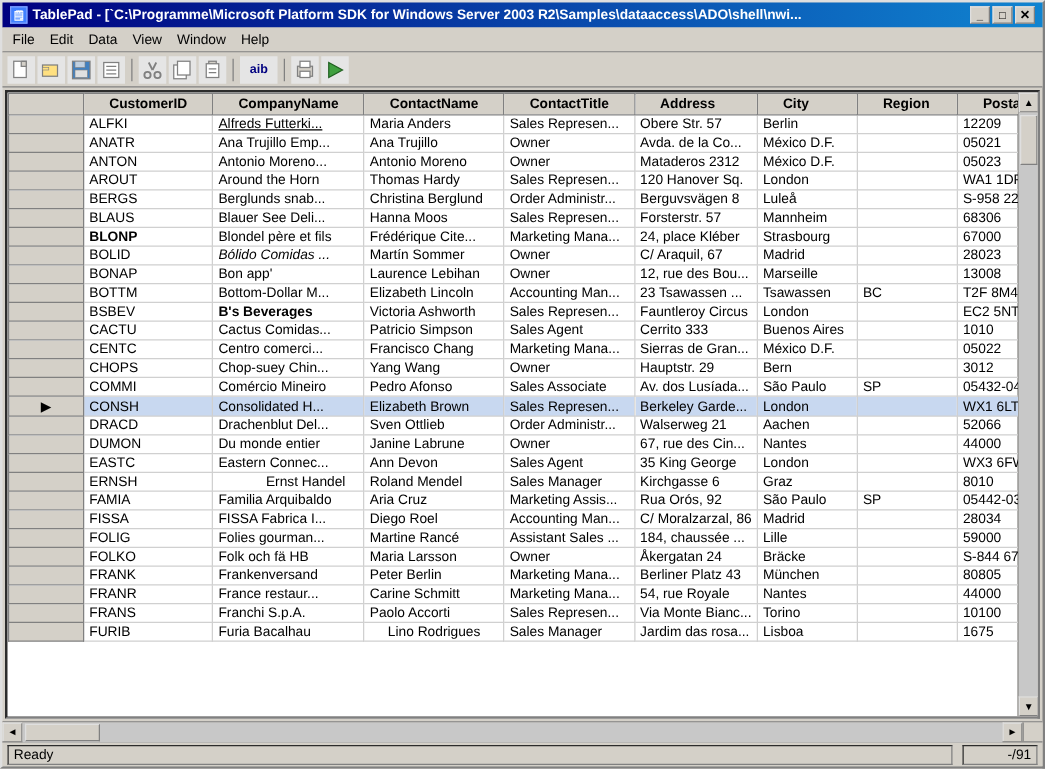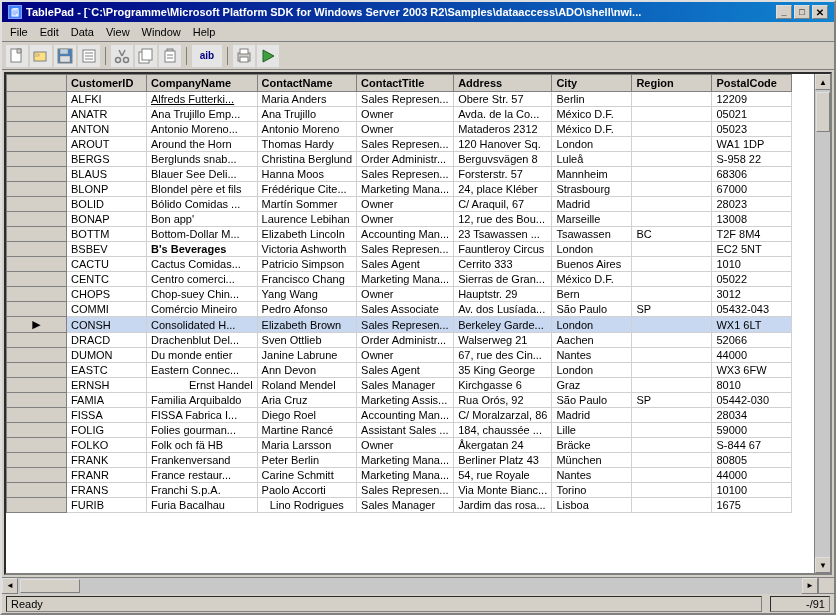--- a/index.html
+++ b/index.html
@@ -141,21 +141,21 @@
     table {
       border-collapse: collapse;
       width: max-content;
       font-size: 11px;
     }
 
     thead th {
       background: #d4d0c8;
       border: 1px solid #808080;
       border-right-color: #808080;
-      padding: 2px 4px;
+      padding: 2px 20px;
       text-align: left;
       font-weight: bold;
       position: sticky;
       top: 0;
       z-index: 10;
       white-space: nowrap;
       min-width: 80px;
     }
 
     thead th:first-child {
@@ -471,33 +471,33 @@
               <td style="max-width: 120px;">Blauer See Deli...</td>
               <td style="max-width: 120px;">Hanna Moos</td>
               <td style="max-width: 120px;">Sales Represen...</td>
               <td style="max-width: 120px;">Forsterstr. 57</td>
               <td style="max-width: 120px;">Mannheim</td>
               <td style="max-width: 120px;"></td>
               <td style="max-width: 90px;">68306</td>
             </tr>
             <tr>
               <td class="row-indicator"></td>
-              <td style="max-width: 120px;">BLONP</td>
+              <td style="max-width: 120px; font-weight: bold;">BLONP</td>
               <td style="max-width: 120px;">Blondel père et fils</td>
               <td style="max-width: 120px;">Frédérique Cite...</td>
               <td style="max-width: 120px;">Marketing Mana...</td>
               <td style="max-width: 120px;">24, place Kléber</td>
               <td style="max-width: 120px;">Strasbourg</td>
               <td style="max-width: 120px;"></td>
               <td style="max-width: 90px;">67000</td>
             </tr>
             <tr>
               <td class="row-indicator"></td>
               <td style="max-width: 120px;">BOLID</td>
-              <td style="max-width: 120px;">Bólido Comidas ...</td>
+              <td style="max-width: 120px; font-style: italic;">Bólido Comidas ...</td>
               <td style="max-width: 120px;">Martín Sommer</td>
               <td style="max-width: 120px;">Owner</td>
               <td style="max-width: 120px;">C/ Araquil, 67</td>
               <td style="max-width: 120px;">Madrid</td>
               <td style="max-width: 120px;"></td>
               <td style="max-width: 90px;">28023</td>
             </tr>
             <tr>
               <td class="row-indicator"></td>
               <td style="max-width: 120px;">BONAP</td>

